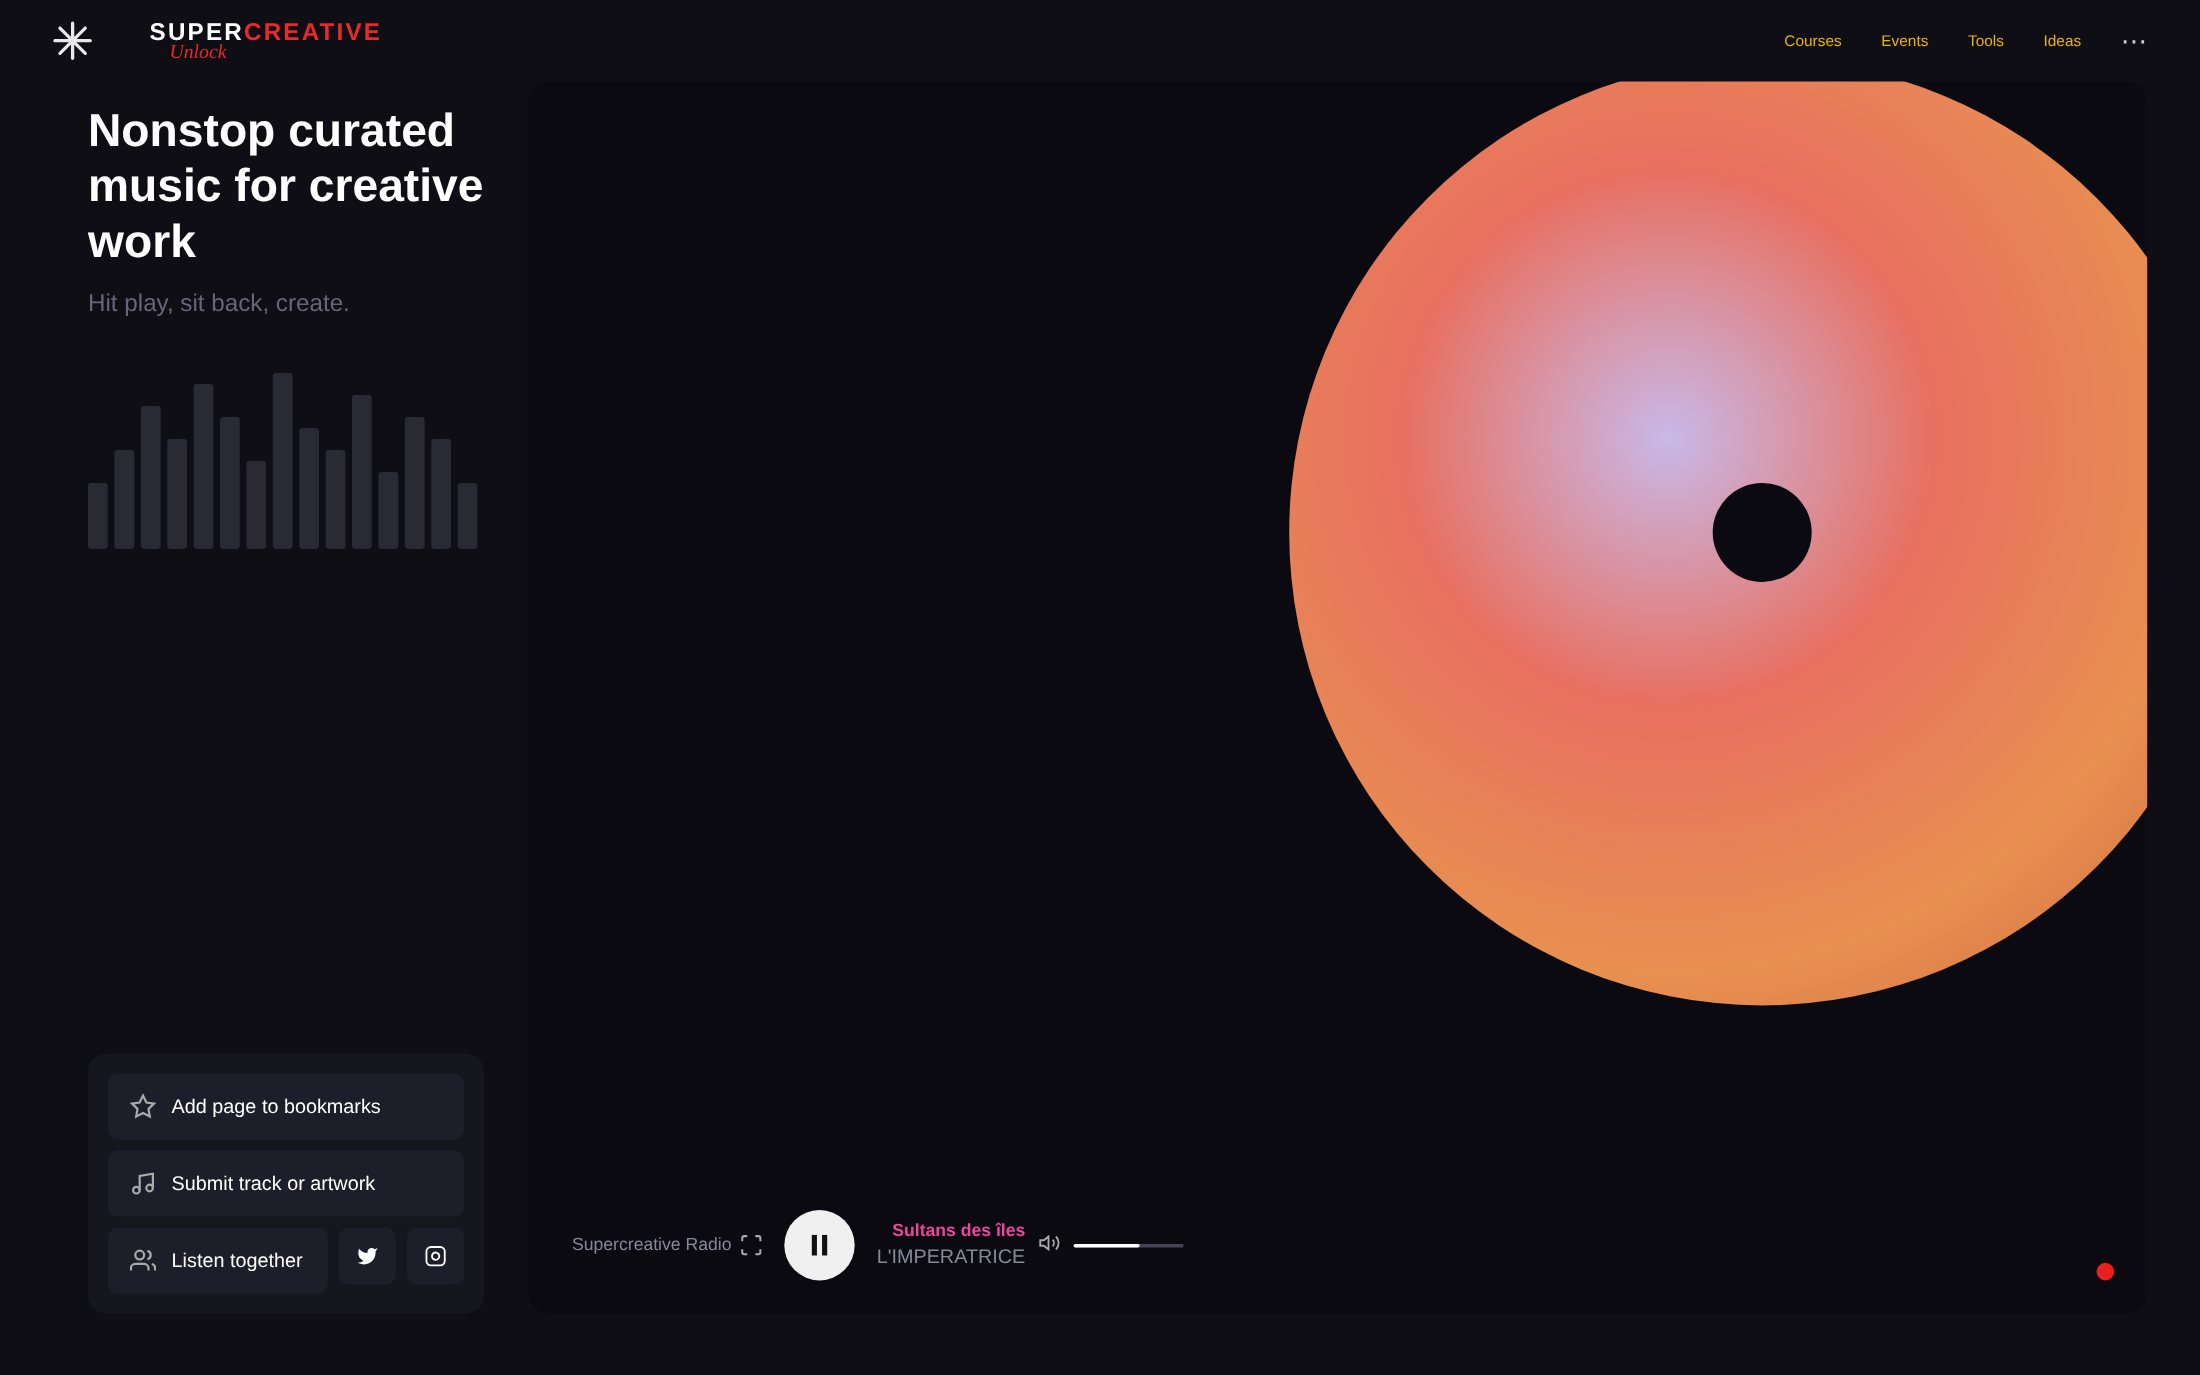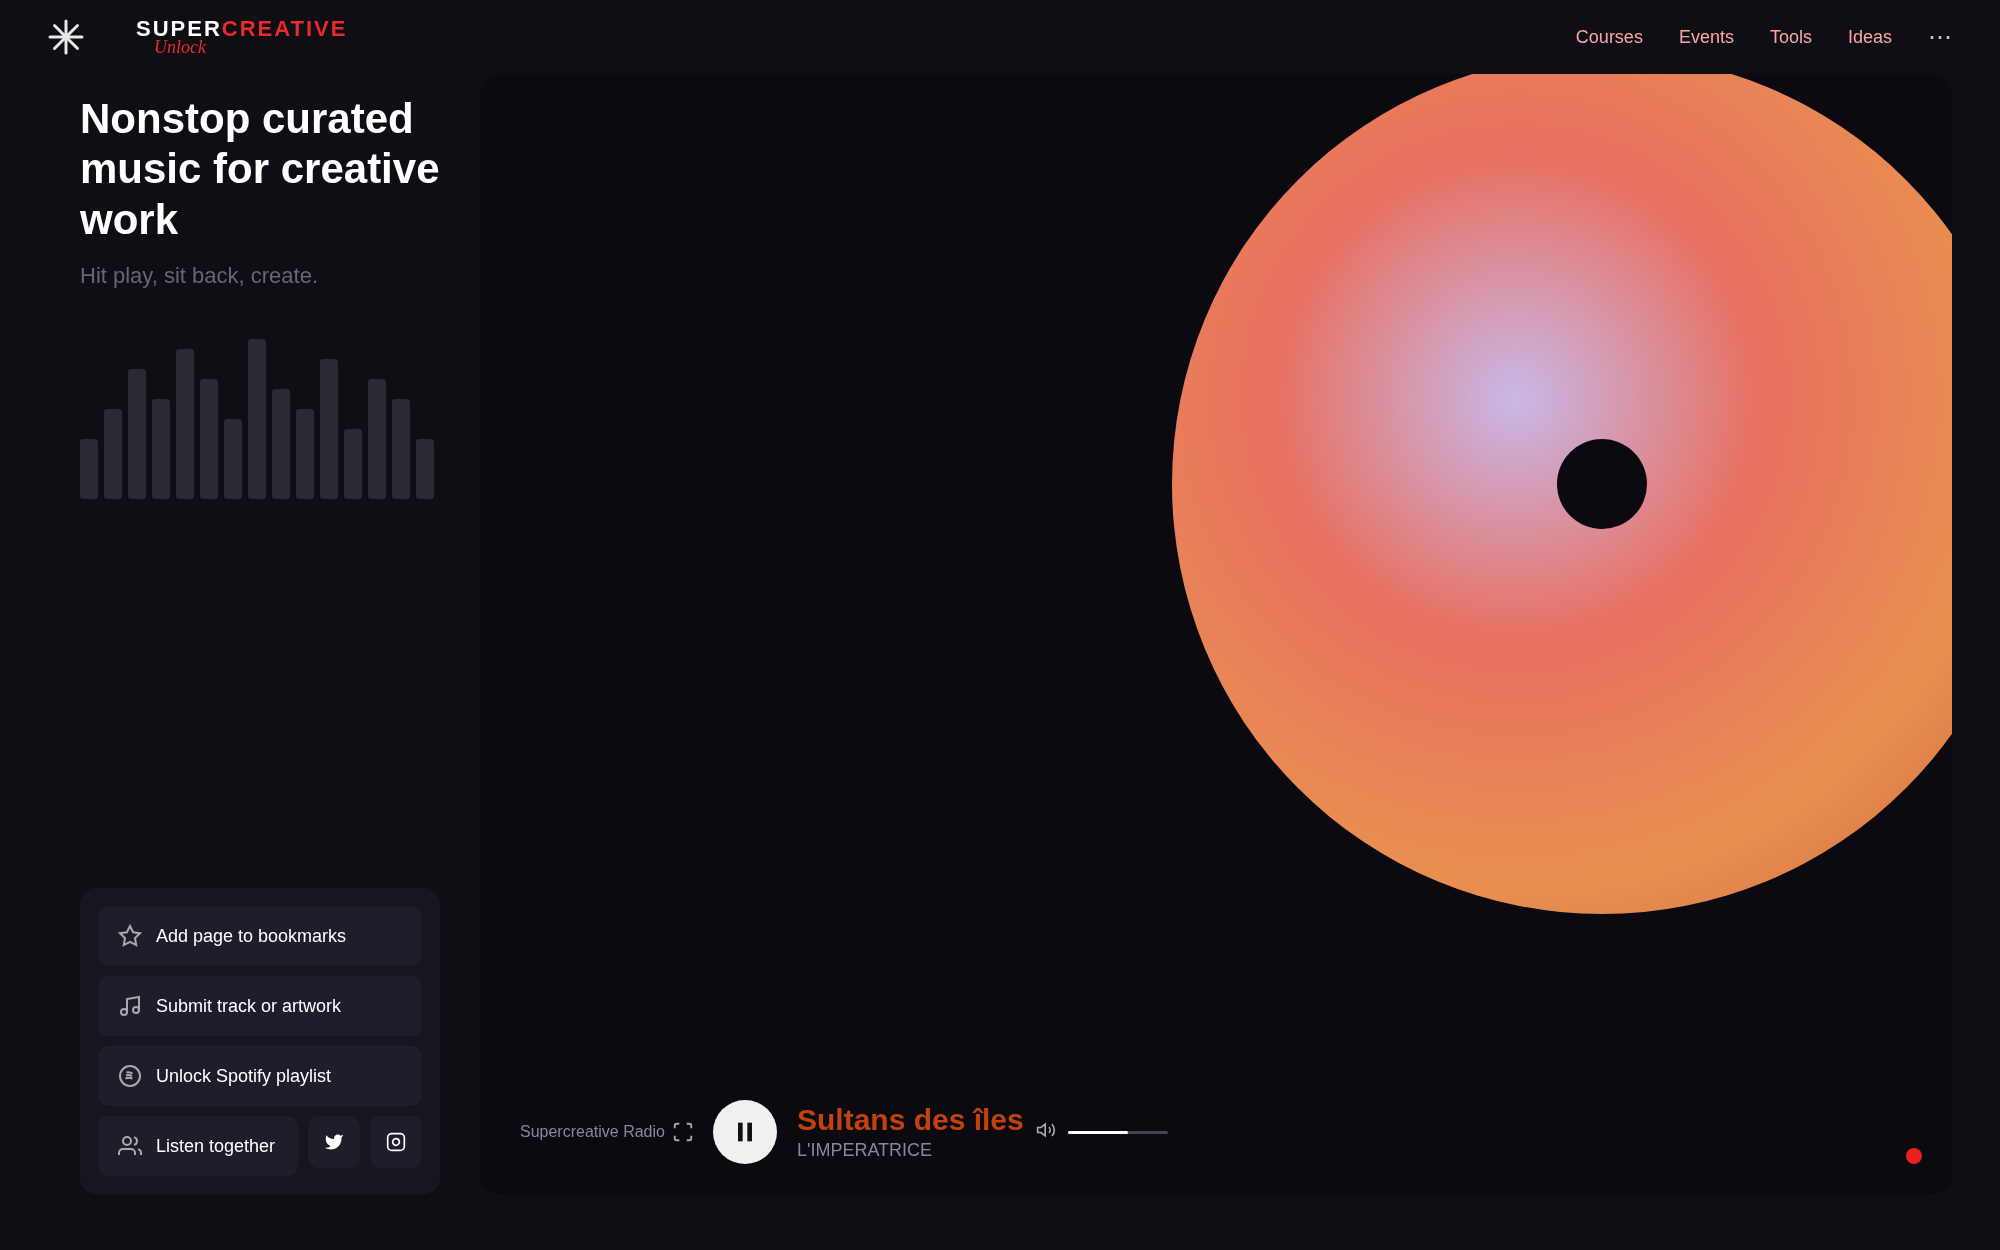--- a/index.html
+++ b/index.html
@@ -64,22 +64,22 @@
       margin-left: 60px;
     }
 
     .nav {
       display: flex;
       align-items: center;
       gap: 36px;
     }
 
     .nav-item {
-      font-size: 18px;
-      color: #fca5a5;
+      font-size: 14px;
+      color: #eab308;
       cursor: pointer;
       text-decoration: none;
     }
 
     .nav-more {
       font-size: 24px;
       color: #cccccc;
       cursor: pointer;
     }
 
@@ -263,23 +263,24 @@
       width: 28px;
       height: 28px;
       color: #111111;
     }
 
     .track-info {
       flex: 1;
     }
 
     .track-name {
-      font-size: 30px;
+      font-size: 16px;
       font-weight: 600;
-      color: #c2410c;
+      color: #ec4899;
+      text-align: right;
     }
 
     .track-artist {
       font-size: 18px;
       color: #888899;
       margin-top: 3px;
     }
 
     .expand-btn {
       width: 36px;
@@ -394,29 +395,20 @@
 
       <button class="action-btn">
         <svg class="btn-icon" viewBox="0 0 24 24" fill="none" stroke="currentColor" stroke-width="2">
           <path d="M9 18V5l12-2v13"></path>
           <circle cx="6" cy="18" r="3"></circle>
           <circle cx="18" cy="16" r="3"></circle>
         </svg>
         <span>Submit track or artwork</span>
       </button>
 
-      <button class="action-btn">
-        <svg class="btn-icon" viewBox="0 0 24 24" fill="none" stroke="currentColor" stroke-width="2">
-          <circle cx="12" cy="12" r="10"></circle>
-          <path d="M8 11.5s2.5-1 6 .5"></path>
-          <path d="M7.5 14.5s3-1.5 7 0"></path>
-          <path d="M8.5 8.5s3-1 6 1"></path>
-        </svg>
-        <span>Unlock Spotify playlist</span>
-      </button>
 
       <div class="social-row">
         <button class="action-btn social-btn-wide">
           <svg class="btn-icon" viewBox="0 0 24 24" fill="none" stroke="currentColor" stroke-width="2">
             <path d="M17 21v-2a4 4 0 0 0-4-4H5a4 4 0 0 0-4 4v2"></path>
             <circle cx="9" cy="7" r="4"></circle>
             <path d="M23 21v-2a4 4 0 0 0-3-3.87"></path>
             <path d="M16 3.13a4 4 0 0 1 0 7.75"></path>
           </svg>
           <span>Listen together</span>

